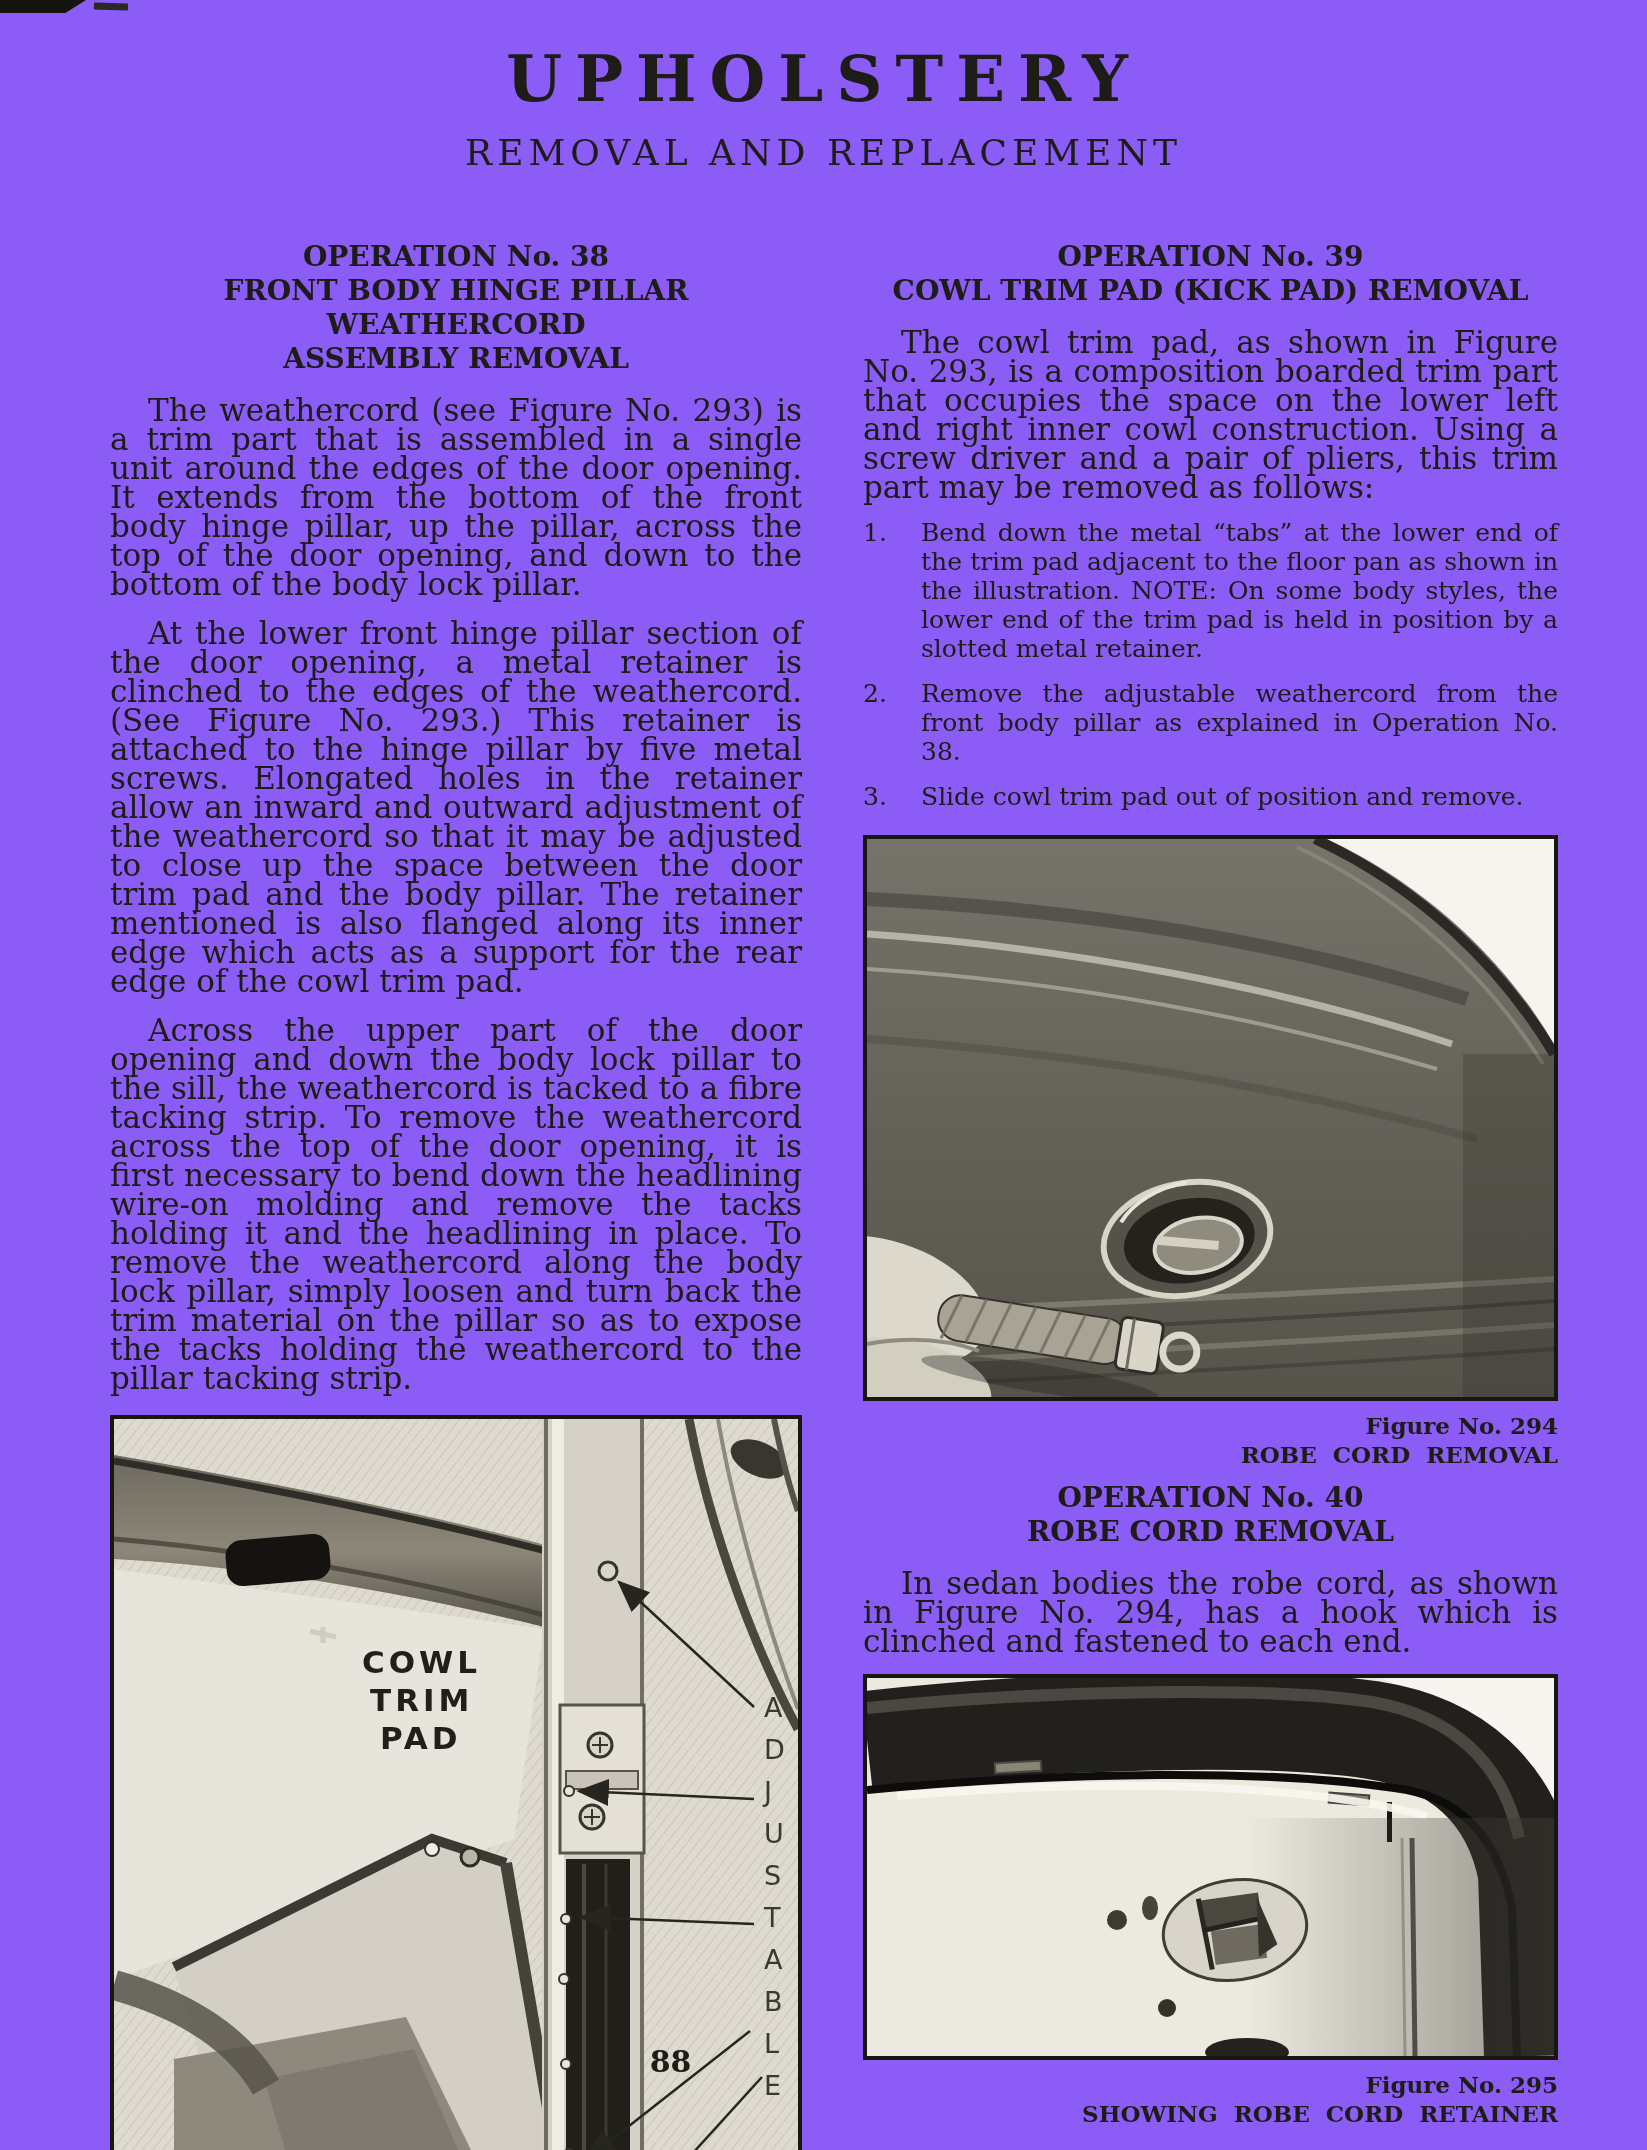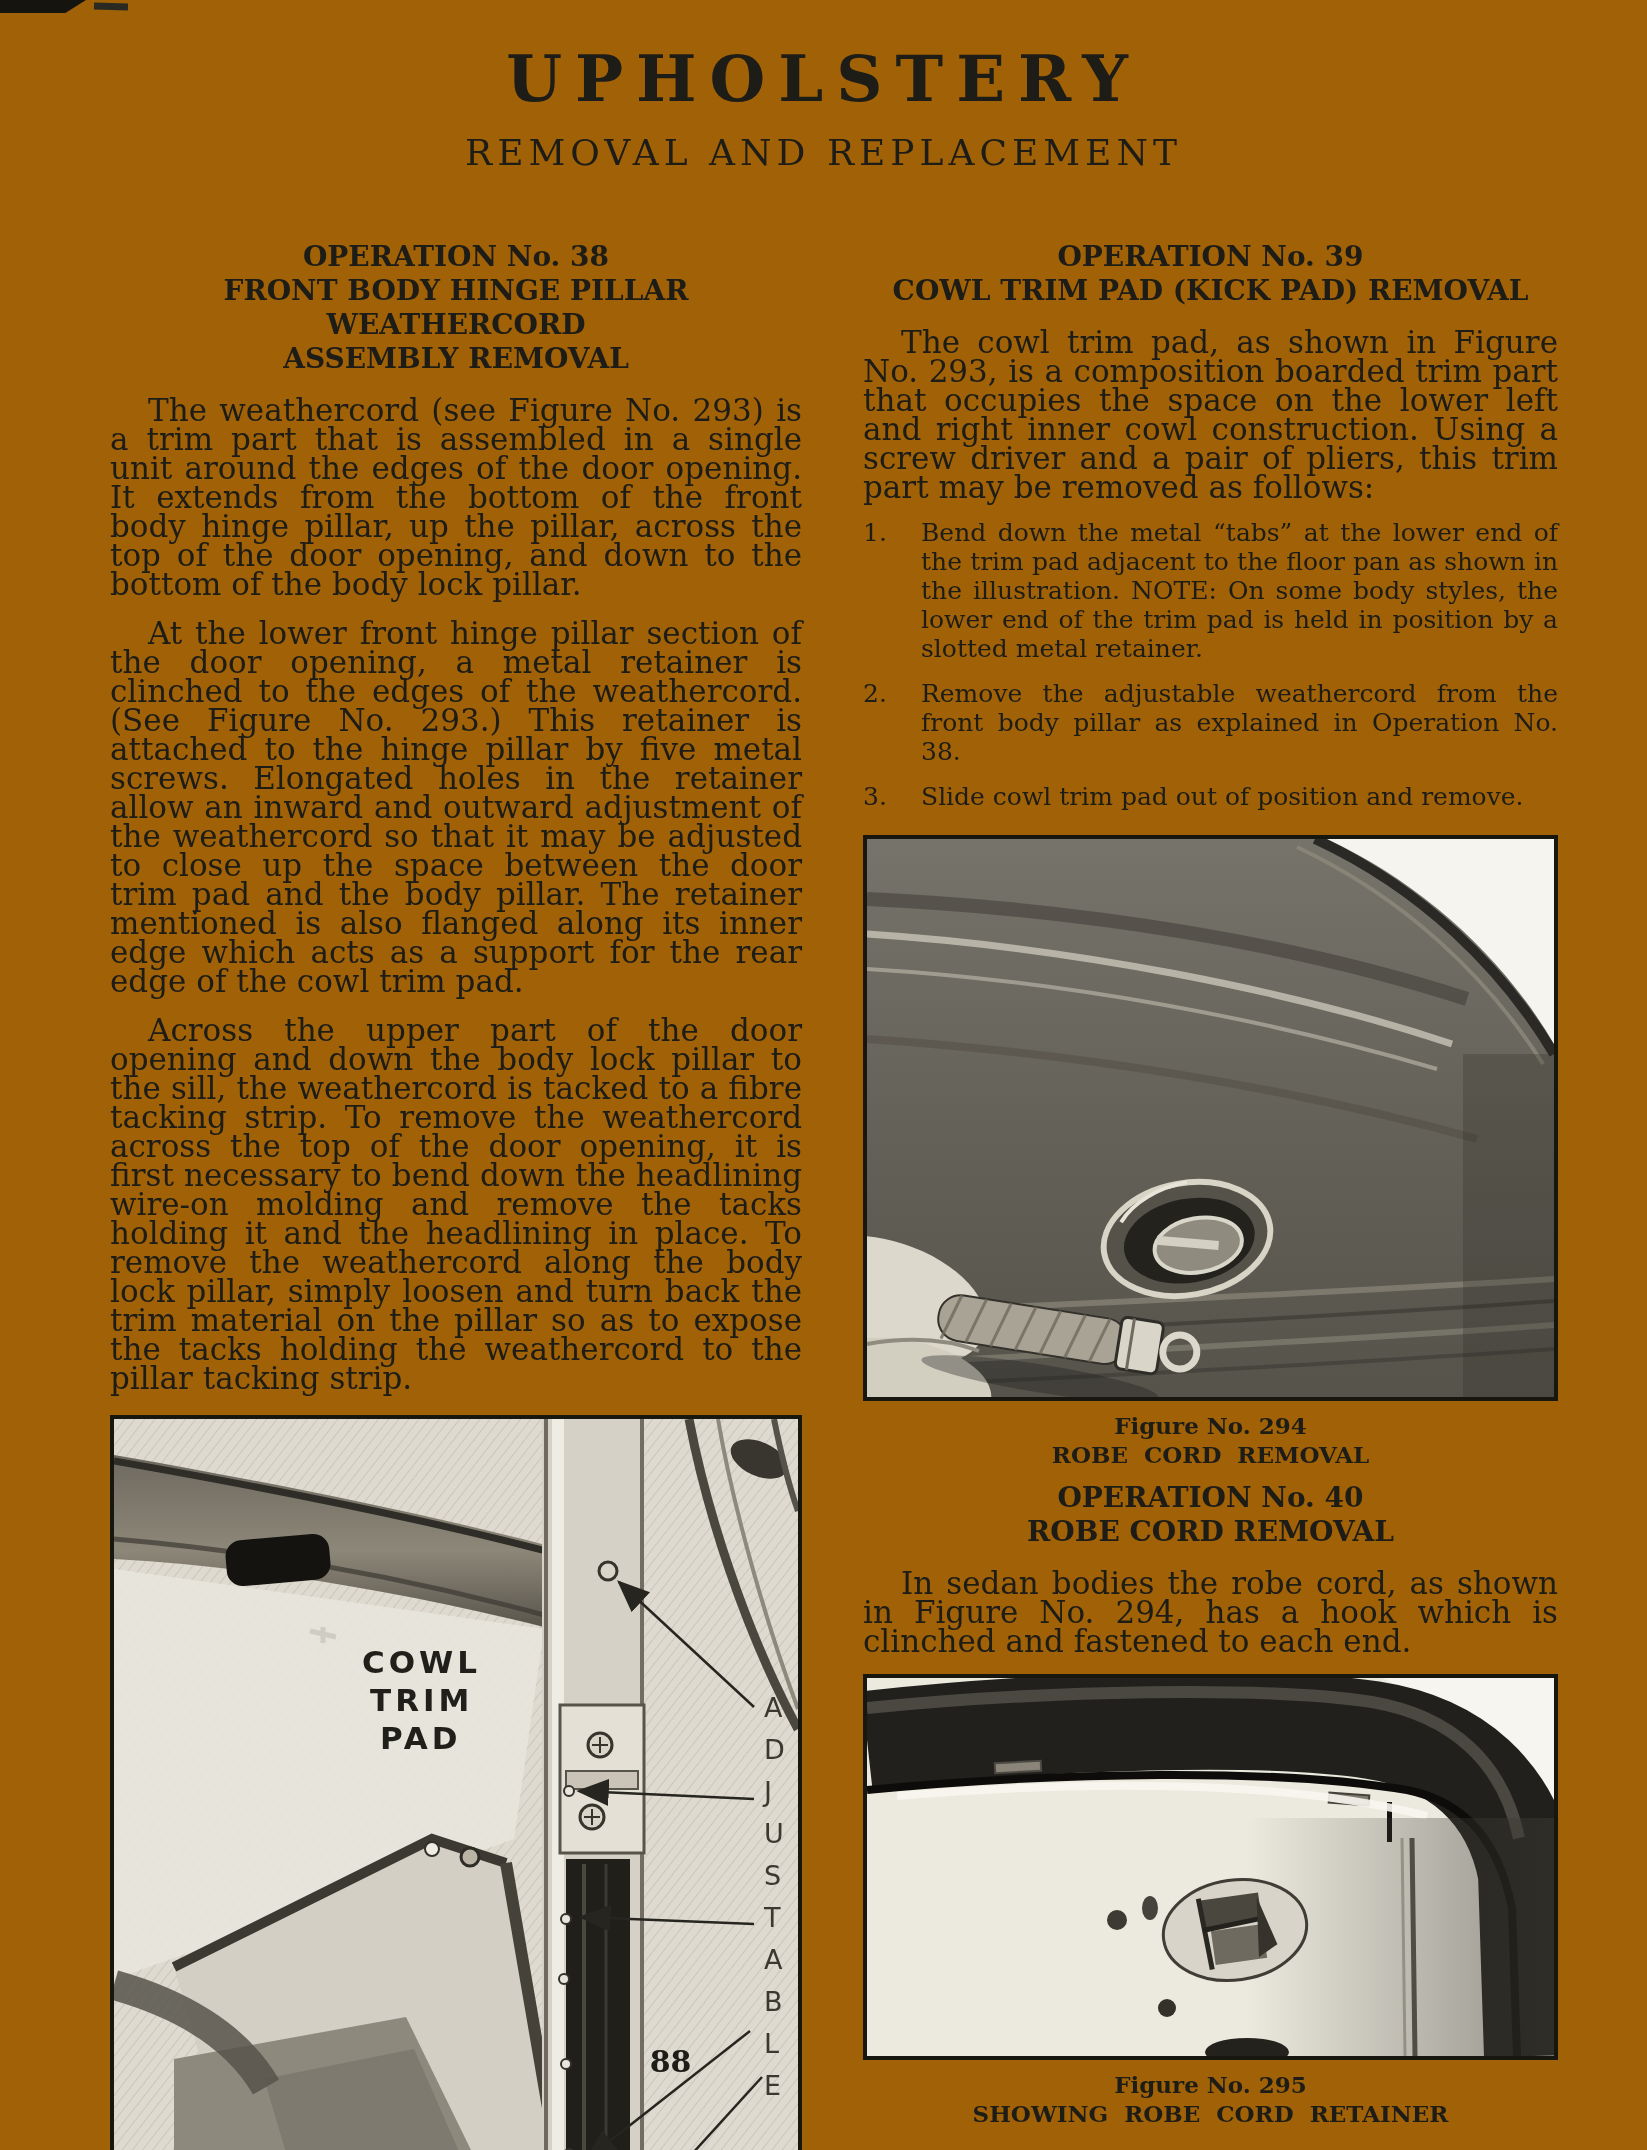--- a/index.html
+++ b/index.html
@@ -1,16 +1,16 @@
 <!DOCTYPE html>
 <html><head>
 <meta charset="utf-8">
 <style>
   html,body{margin:0;padding:0;background:#d8d6d0;}
-  .page{position:relative;width:1647px;height:2150px;background:#a16207;
+  .page{position:relative;width:1647px;height:2150px;background:#8b5cf6;
         font-family:"DejaVu Serif",serif;color:#1d1c17;overflow:hidden;}
   
   .mark1{position:absolute;left:0;top:0;width:86px;height:13px;background:#15140f;
          clip-path:polygon(0 0,100% 0,76% 100%,0 100%);}
   .mark2{position:absolute;left:94px;top:3px;width:34px;height:7px;background:#2a2922;transform:rotate(2deg);}
   
   .title-block{position:absolute;left:0;top:44px;width:1647px;text-align:center;}
   .main-title{font-size:64px;font-weight:bold;letter-spacing:13px;line-height:70px;}
   .sub-title{font-size:36px;font-weight:normal;letter-spacing:5px;line-height:50px;margin-top:14px;}
   
@@ -20,21 +20,21 @@
   .op-heading{text-align:center;font-weight:bold;font-size:28px;line-height:34px;}
   .para{font-size:31px;line-height:29px;text-align:justify;text-indent:38px;margin:20px 0 0 0;}
   .steps{margin-top:6px;}
   .step{display:flex;margin-top:16px;}
   .step-num{flex:none;width:58px;font-size:25px;line-height:29px;}
   .step-text{flex:1;font-size:25px;line-height:29px;text-align:justify;}
   .figure{border:4px solid #17160f;background:#f4f2ec;font-size:0;}
   .fig-293{margin-top:22px;}
   .fig-294{margin-top:24px;}
   .fig-295{margin-top:18px;}
-  .fig-caption{text-align:center;font-weight:bold;margin-top:10px;}
+  .fig-caption{text-align:right;font-weight:bold;margin-top:10px;}
   .fig-caption div{font-size:23px;line-height:29px;}
   .fig-caption .sub{word-spacing:8px;}
   .op40-heading{margin-top:12px;}
   .page-number{position:absolute;left:0;top:2044px;width:1341px;text-align:center;
                font-size:30px;font-weight:bold;}
   
   .photo-label{font-family:"DejaVu Sans",sans-serif;font-weight:bold;font-size:31px;
                letter-spacing:4px;fill:#201f1a;}
   .adj-letter{font-family:"DejaVu Sans",sans-serif;font-size:27px;fill:#3a3831;}
   .arr{stroke:#26251f;stroke-width:2.5;}

